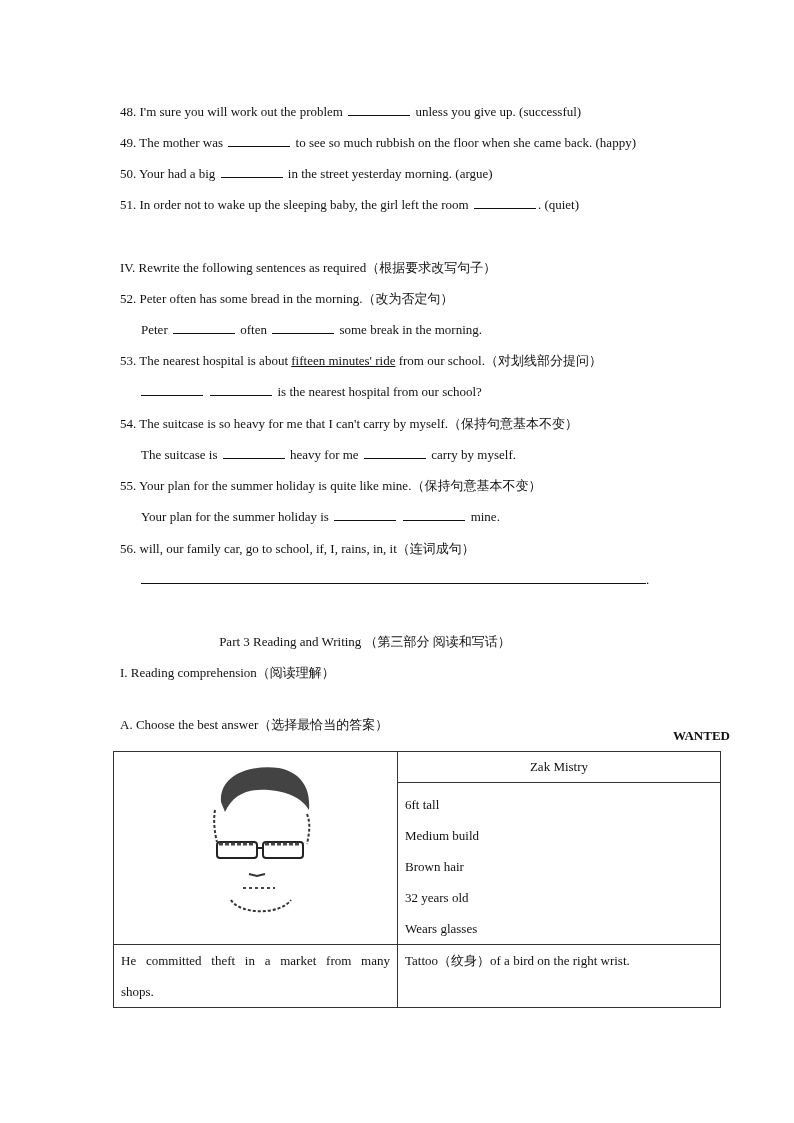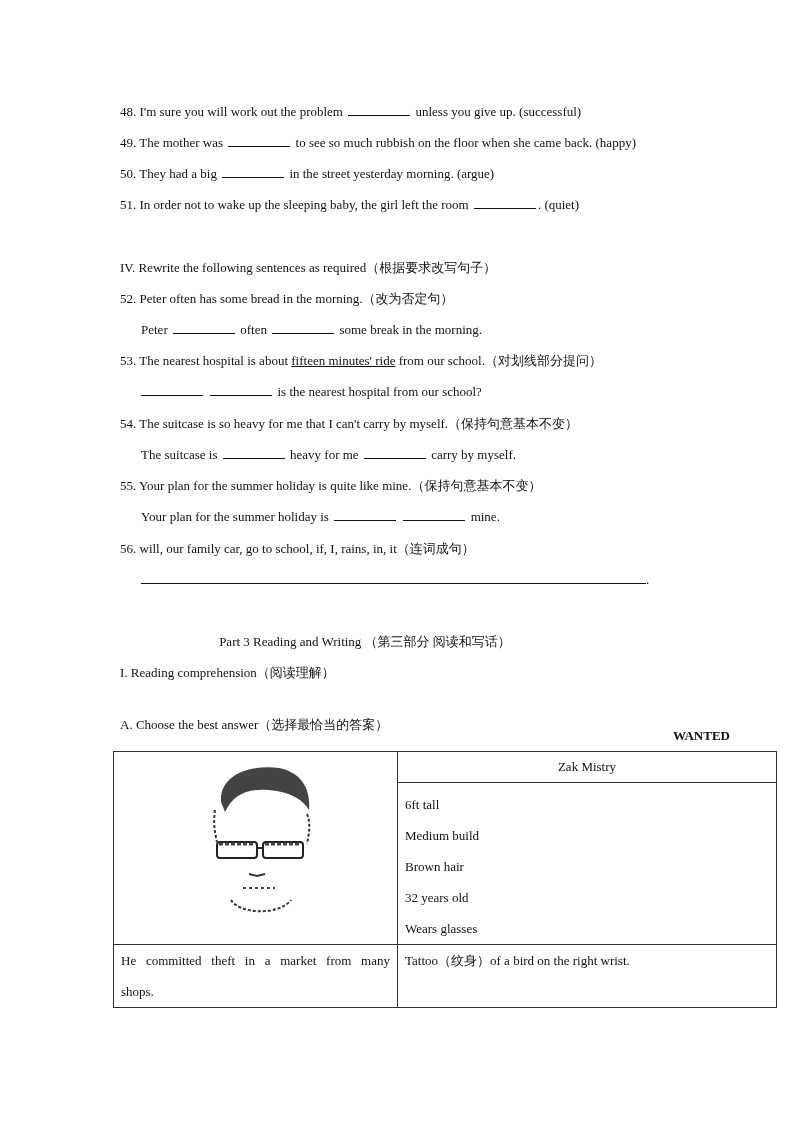--- a/index.html
+++ b/index.html
@@ -45,21 +45,21 @@
       text-align: center;
       white-space: nowrap;
       line-height: 16px;
     }
     .bold { font-weight: bold; text-align: right; }
 
     table.wanted {
       position: absolute;
       left: 113px;
       top: 751px;
-      width: 664px;
+      width: 608px;
       border-collapse: collapse;
       font-size: 13px;
     }
     table.wanted td {
       border: 1px solid #333;
       vertical-align: top;
       padding: 0;
     }
     .photo-cell { width: 283px; height: 186px; position: relative; }
     .name-cell { height: 30px; text-align: center; line-height: 30px; }
@@ -92,21 +92,21 @@
   <span>unless you give up. (successful)</span>
 </div>
 <div class="line" style="top:135px;">
   <span>49.</span>
   <span>The mother was</span>
   <span class="blank"></span>
   <span>to see so much rubbish on the floor when she came back. (happy)</span>
 </div>
 <div class="line" style="top:166px;">
   <span>50.</span>
-  <span>They had a big</span>
+  <span>Your had a big</span>
   <span class="blank"></span>
   <span>in the street yesterday morning. (argue)</span>
 </div>
 <div class="line" style="top:197px;">
   <span>51.</span>
   <span>In order not to wake up the sleeping baby, the girl left the room</span>
   <span class="blank"></span><span>. (quiet)</span>
 </div>
 
 <div class="line" style="top:260px;">IV. Rewrite the following sentences as required（根据要求改写句子）</div>

